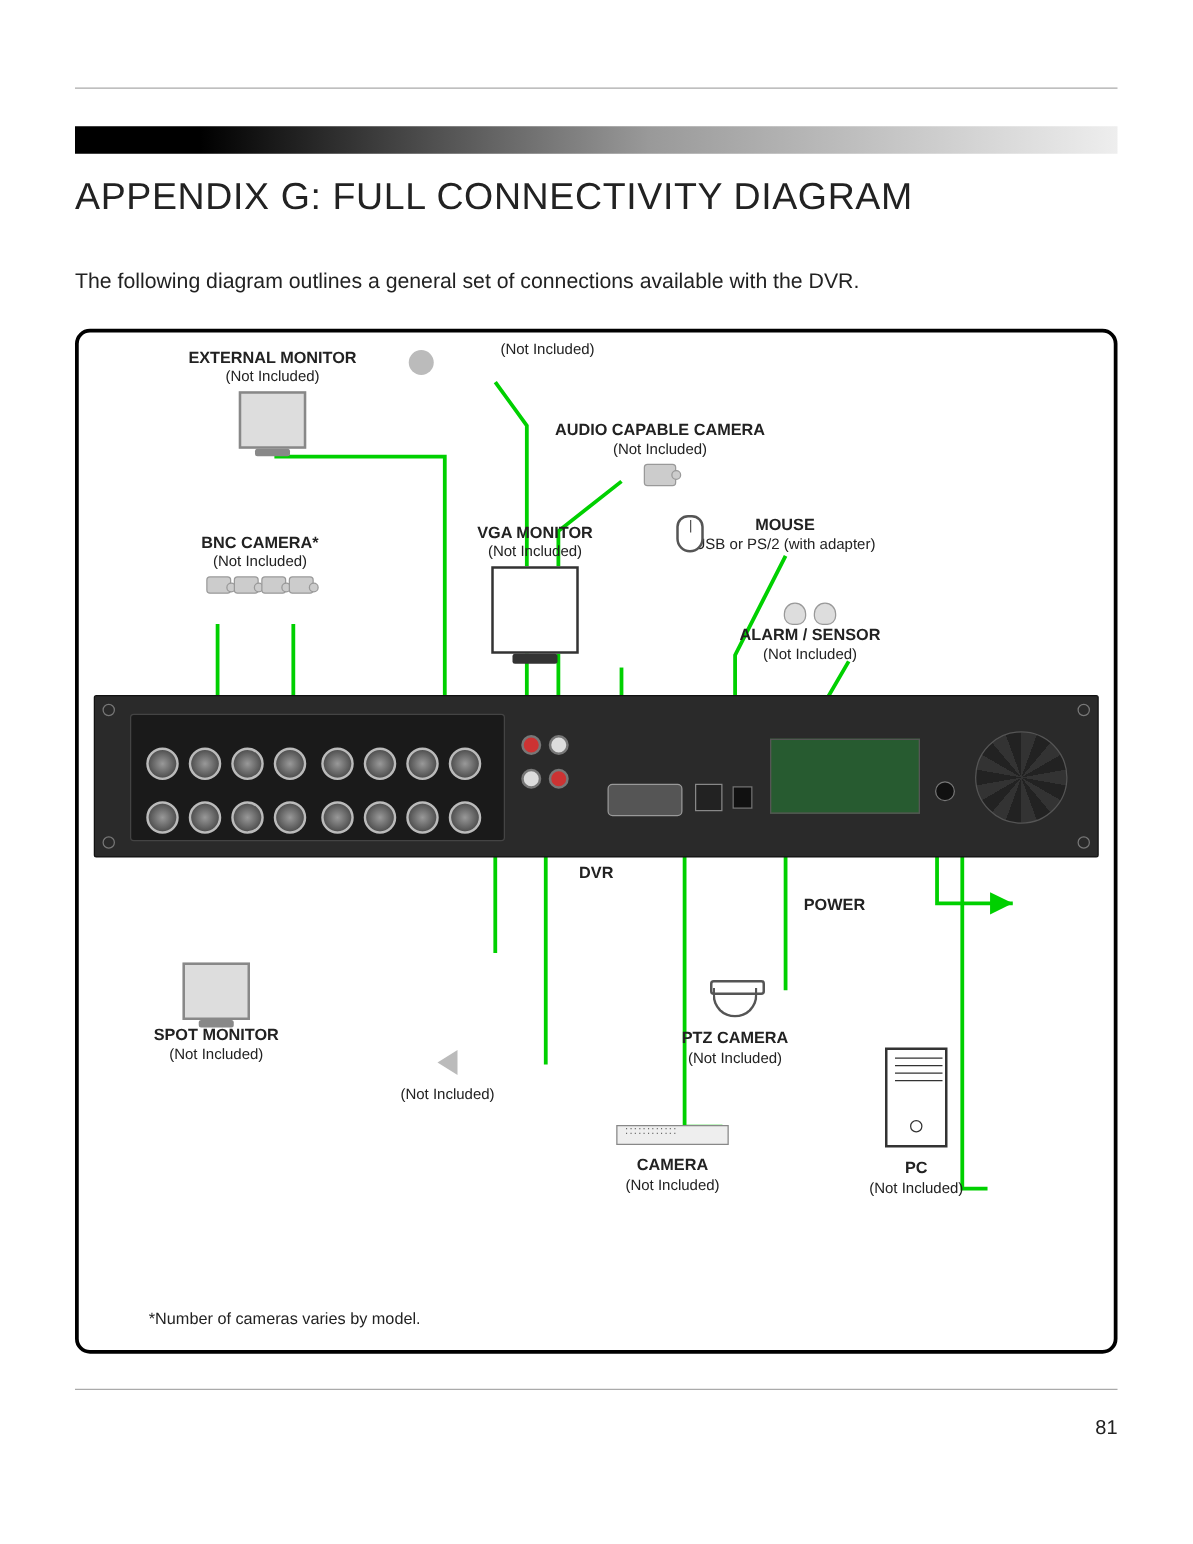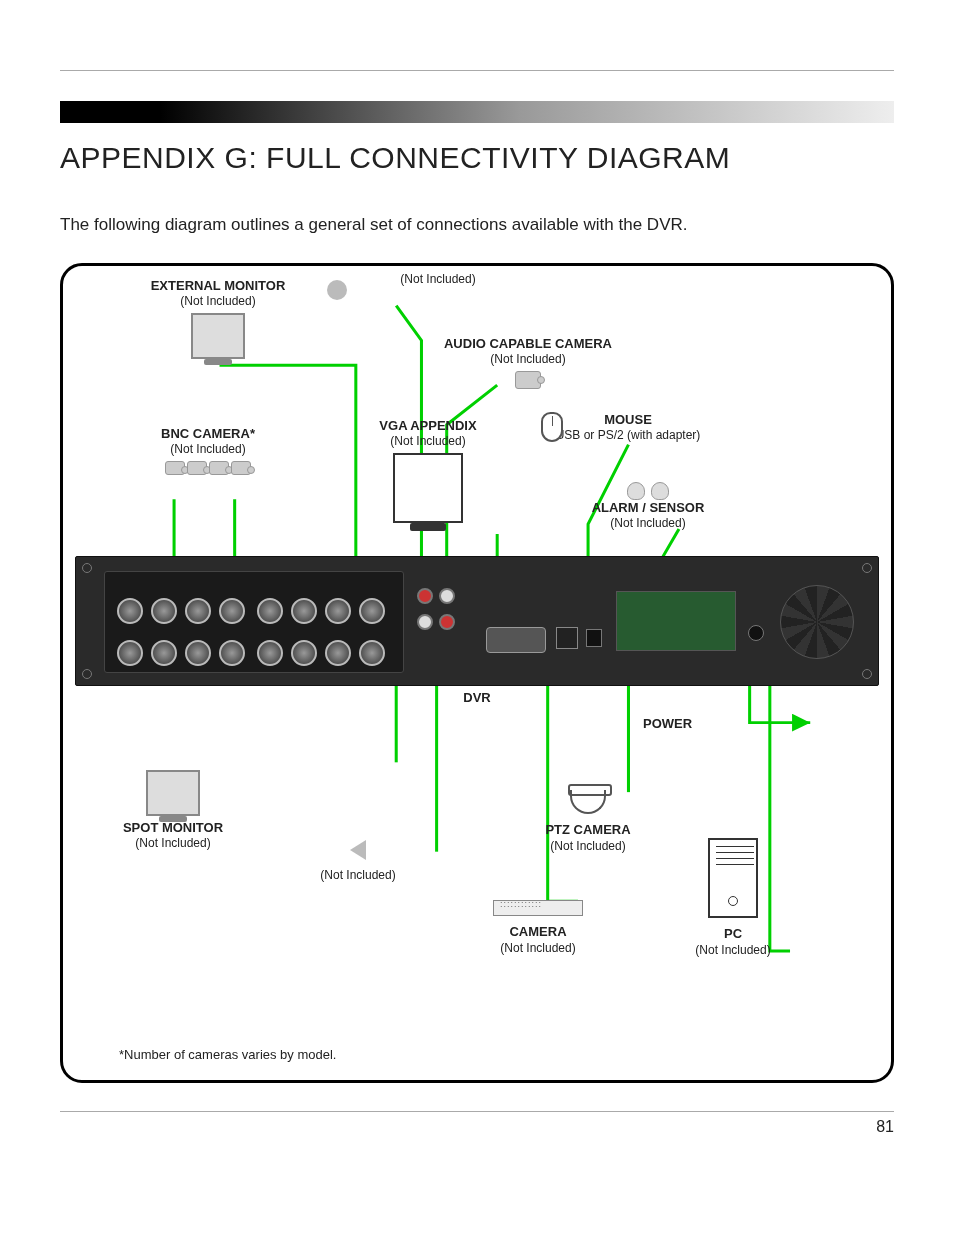--- a/index.html
+++ b/index.html
@@ -1,21 +1,21 @@
 <!DOCTYPE html>
 <html><head>
 <meta charset="utf-8">
 <style>
   *{box-sizing:border-box;margin:0;padding:0}
   body{font-family:Arial,Helvetica,sans-serif;color:#222;background:#fff;width:954px;margin:0 auto;padding:70px 60px 40px 60px}
   .top-rule{border-top:1px solid #aaa;margin-bottom:30px}
   .header-bar{height:22px;width:100%;background:linear-gradient(to right,#000 0%,#000 12%,#999 55%,#eee 100%);margin-bottom:18px}
   h1{font-size:30px;font-weight:400;letter-spacing:.5px;margin-bottom:40px}
   .intro{font-size:17px;margin-bottom:28px}
-  .frame{border:3px solid #000;border-radius:22px;position:relative;height:820px;padding:14px 14px 24px 14px}
+  .frame{border:3px solid #000;border-radius:12px;position:relative;height:820px;padding:14px 14px 24px 14px}
   .node{position:absolute;text-align:center;font-size:13px;line-height:1.25}
   .node .ttl{font-weight:700;text-transform:none}
   .node .sub{font-size:12px}
   .ico{display:block;margin:4px auto}
   
   .mon{width:54px;height:46px;border:2px solid #888;background:#ddd;position:relative}
   .mon:after{content:"";position:absolute;bottom:-8px;left:50%;transform:translateX(-50%);width:28px;height:6px;background:#888;border-radius:2px}
   .vga{width:70px;height:70px;border:2px solid #333;background:#fff;position:relative}
   .vga:after{content:"";position:absolute;bottom:-10px;left:50%;transform:translateX(-50%);width:36px;height:8px;background:#333;border-radius:2px}
   .cams{display:flex;gap:2px;justify-content:center}
@@ -45,21 +45,21 @@
   .dvr .rca.w{background:#ddd}
   .dvr .vgaport{position:absolute;left:410px;top:70px;width:60px;height:26px;background:#555;border:1px solid #999;border-radius:4px}
   .dvr .lan{position:absolute;left:480px;top:70px;width:22px;height:22px;background:#222;border:1px solid #888}
   .dvr .usb{position:absolute;left:510px;top:72px;width:16px;height:18px;background:#111;border:1px solid #777}
   .dvr .term{position:absolute;left:540px;top:34px;width:120px;height:60px;background:#2e4;opacity:.25;border:1px solid #6f6}
   .dvr .term2{position:absolute;left:540px;top:34px;width:120px;height:60px;border:1px solid #555}
   .dvr .pwr{position:absolute;left:672px;top:68px;width:16px;height:16px;background:#111;border:1px solid #777;border-radius:50%}
   .dvr .fan{position:absolute;right:24px;top:28px;width:74px;height:74px;border:1px solid #555;border-radius:50%;background:repeating-conic-gradient(#333 0 20deg,#222 20deg 40deg)}
   .dvr-label{position:absolute;top:424px;left:50%;transform:translateX(-50%);font-weight:700;font-size:13px;text-align:right}
   
-  .bot-rule{border-top:1px solid #aaa;margin-top:28px;padding-top:6px;text-align:right;font-size:16px}
+  .bot-rule{border-top:1px solid #aaa;margin-top:28px;padding-top:22px;text-align:right;font-size:16px}
   .foot{position:absolute;left:56px;bottom:18px;font-size:13px}
   svg.lines{position:absolute;inset:0;width:100%;height:100%;pointer-events:none}
 </style>
 </head>
 <body>
 
 <div class="top-rule"></div>
 <div class="header-bar"></div>
 <h1>APPENDIX G: FULL CONNECTIVITY DIAGRAM</h1>
 <p class="intro">The following diagram outlines a general set of connections available with the DVR.</p>
@@ -111,21 +111,21 @@
     <div class="sub">(Not Included)</div>
     <div class="cams ico">
       <span class="cam"></span>
         <span class="cam"></span>
         <span class="cam"></span>
         <span class="cam"></span>
     </div>
   </div>
 
   <div class="node" style="left:300px;top:152px;width:130px">
-    <div class="ttl">VGA APPENDIX</div>
+    <div class="ttl">VGA MONITOR</div>
     <div class="sub">(Not Included)</div>
     <span class="ico vga"></span>
   </div>
 
   <div class="node" style="left:480px;top:146px;width:170px">
     <span class="mouse" style="position:absolute;left:-2px;top:0"></span>
     <div class="ttl">MOUSE</div>
     <div class="sub">USB or PS/2 (with adapter)</div>
   </div>
 

